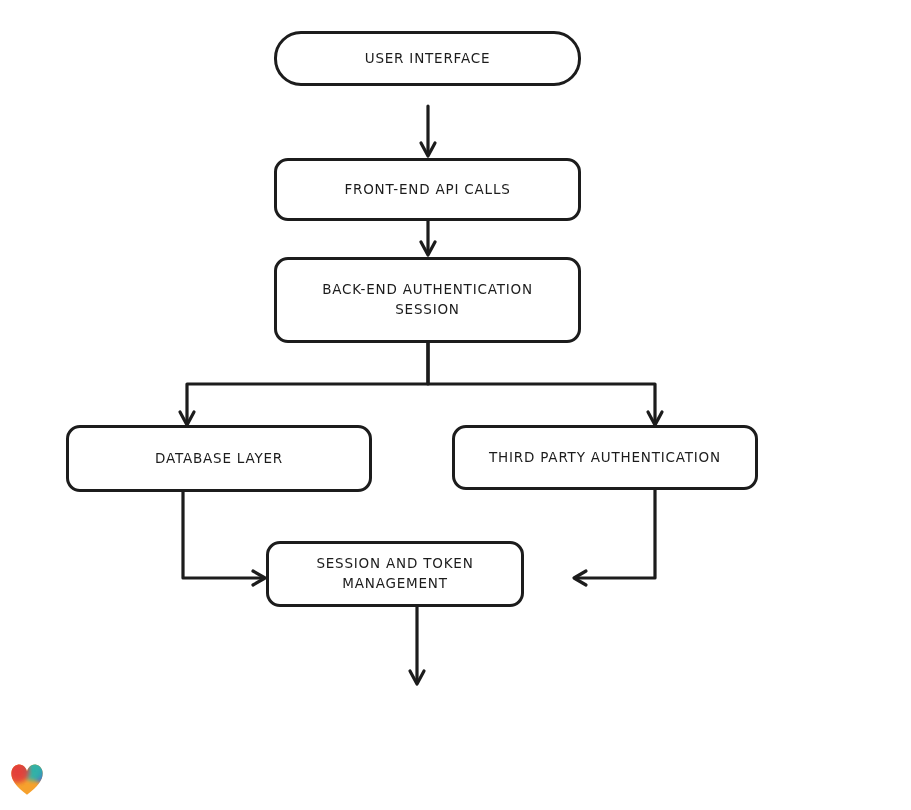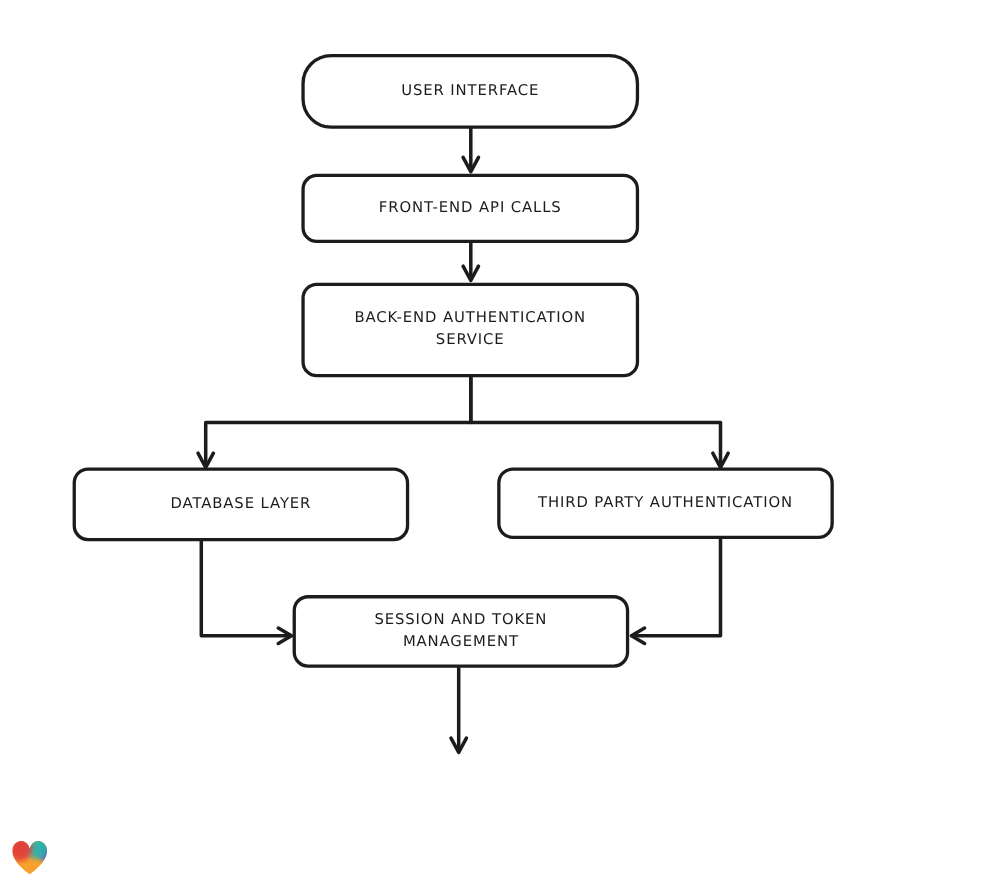--- a/index.html
+++ b/index.html
@@ -78,41 +78,41 @@
     <path d="M183 490 L183 578 L262 578"></path>
     <polyline points="253,571 265,578 253,585"></polyline>
 
     <path d="M655 490 L655 578 L577 578"></path>
     <polyline points="586,571 574,578 586,585"></polyline>
 
     <path d="M417 607 L417 681"></path>
     <polyline points="410,671 417,684 424,671"></polyline>
   </svg>
 
-  <div class="node" style="left:274px; top:49px; width:307px; height:68px;border-radius:27px;">
+  <div class="node" style="left:274px; top:31px; width:307px; height:55px;border-radius:27px;">
     <span class="lbl">USER INTERFACE</span>
   </div>
 
   <div class="node" style="left:274px; top:158px; width:307px; height:63px;">
     <span class="lbl">FRONT-END API CALLS</span>
   </div>
 
   <div class="node n-backend" style="left:274px; top:257px; width:307px; height:86px;">
-    <span class="lbl">BACK-END AUTHENTICATION SERVICE</span>
+    <span class="lbl">BACK-END AUTHENTICATION SESSION</span>
   </div>
 
   <div class="node" style="left:66px; top:425px; width:306px; height:67px;justify-content:center;">
     <span class="lbl">DATABASE LAYER</span>
   </div>
 
   <div class="node" style="left:452px; top:425px; width:306px; height:65px;align-items:center;">
     <span class="lbl">THIRD PARTY AUTHENTICATION</span>
   </div>
 
-  <div class="node n-session" style="left:266px; top:541px; width:306px; height:66px;">
+  <div class="node n-session" style="left:266px; top:541px; width:258px; height:66px;">
     <span class="lbl">SESSION AND TOKEN MANAGEMENT</span>
   </div>
 
 
   <svg class="logo" viewBox="0 0 36 34" xmlns="http://www.w3.org/2000/svg">
     <defs>
       <clipPath id="heartClip">
         <path d="M18 31.5 C 6 23, 1.5 14.5, 3.5 8.5 C 5.5 2.5, 12.5 1, 16 5.5 C 17 6.8, 17.7 8.2, 18 9.5 C 18.3 8.2, 19 6.8, 20 5.5 C 23.5 1, 30.5 2.5, 32.5 8.5 C 34.5 14.5, 30 23, 18 31.5 Z"></path>
       </clipPath>
       <radialGradient id="gRed" cx="0.5" cy="0.5" r="0.5">

